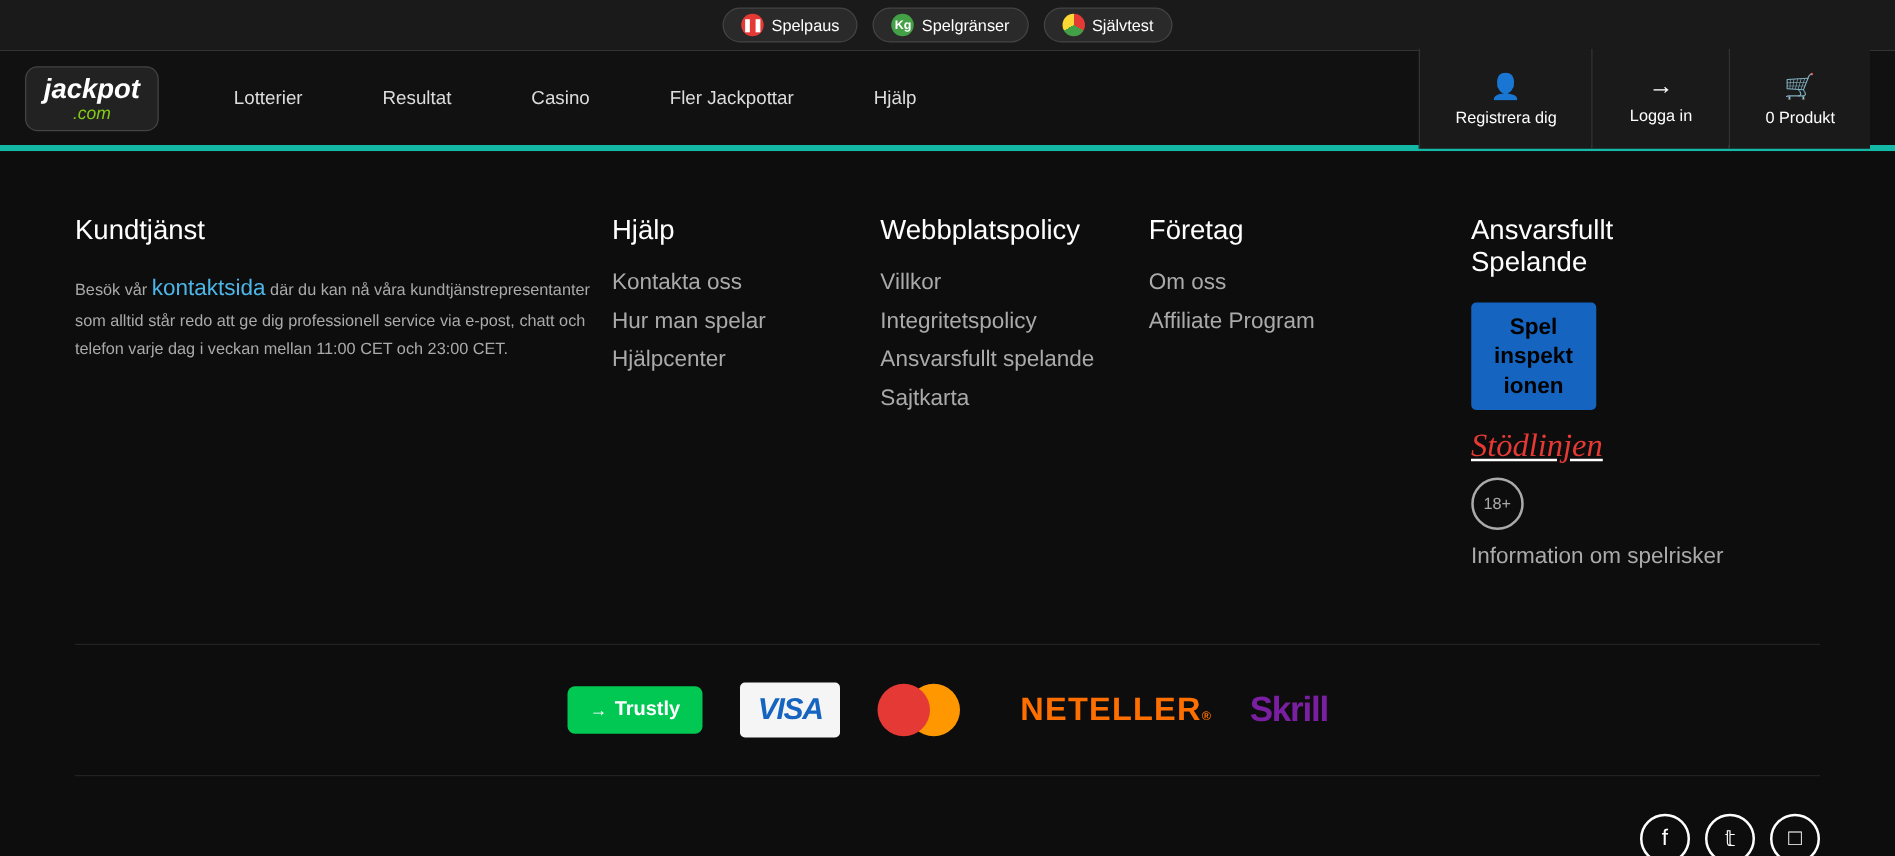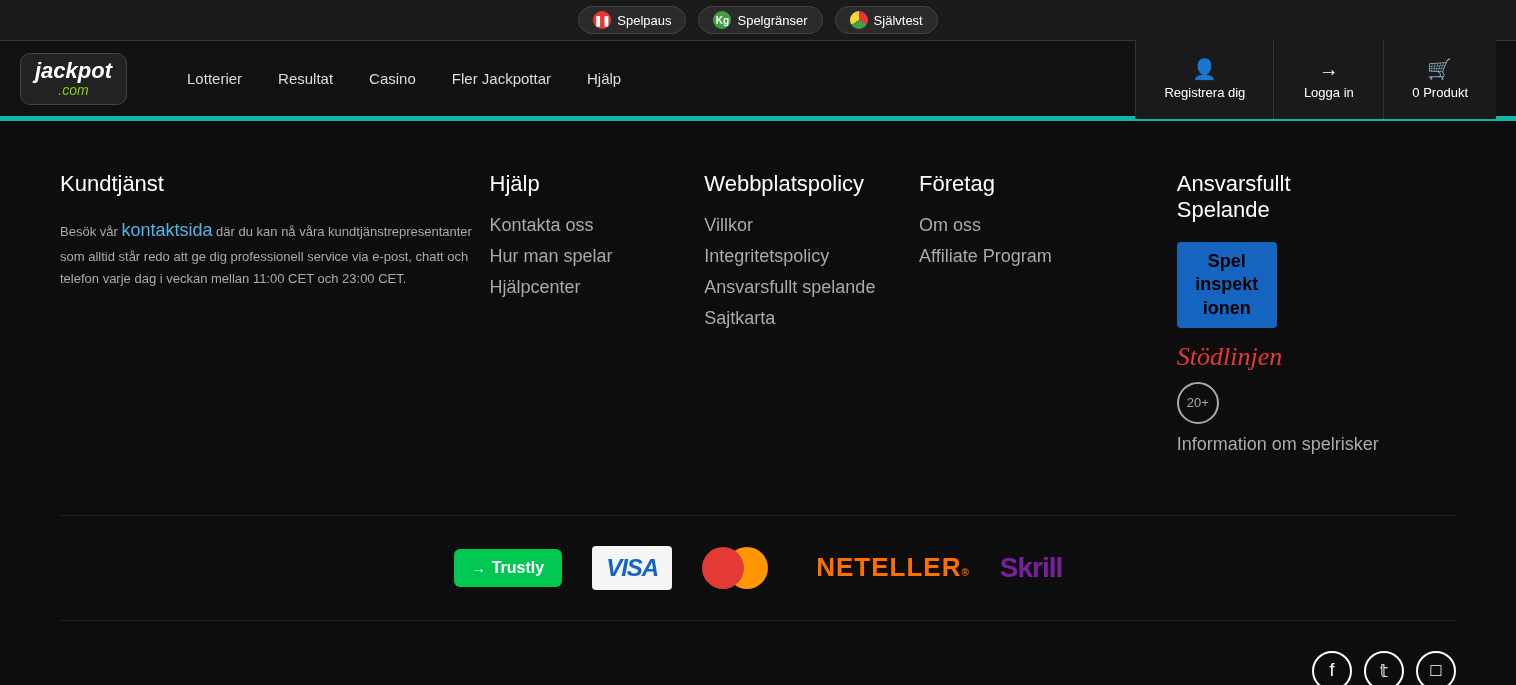--- a/index.html
+++ b/index.html
@@ -75,21 +75,21 @@
       border-radius: 10px;
       padding: 6px 14px;
       display: flex;
       flex-direction: column;
       align-items: center;
       border: 1px solid #444;
     }
 
     nav {
       display: flex;
-      gap: 36px;
+      gap: 64px;
       flex: 1;
     }
     nav a {
       color: #ddd;
       text-decoration: none;
       font-size: 15px;
       cursor: pointer;
     }
 
     .header-actions {
@@ -367,25 +367,25 @@
 
     <div class="footer-section">
       <h3>Företag</h3>
       <a>Om oss</a>
       <a>Affiliate Program</a>
     </div>
 
     <div class="footer-section">
       <h3 class="responsible-title">Ansvarsfullt<br>Spelande</h3>
       <div class="spelinspektionen-badge">Spel<br>inspekt<br>ionen</div>
-      <div style="margin-bottom:10px;">
+      <div style="margin-bottom:10px;text-decoration:underline;">
         <span class="stodlinjen-text">Stödlinjen</span>
       </div>
       <div class="age-badge">
-        <span>20+</span>
+        <span>18+</span>
       </div>
       <a class="spelrisker-link">Information om spelrisker</a>
     </div>
   </div>
 
   <div class="payment-section">
     <div class="trustly-logo">
       <span class="arrow">→</span>
       <span>Trustly</span>
     </div>

